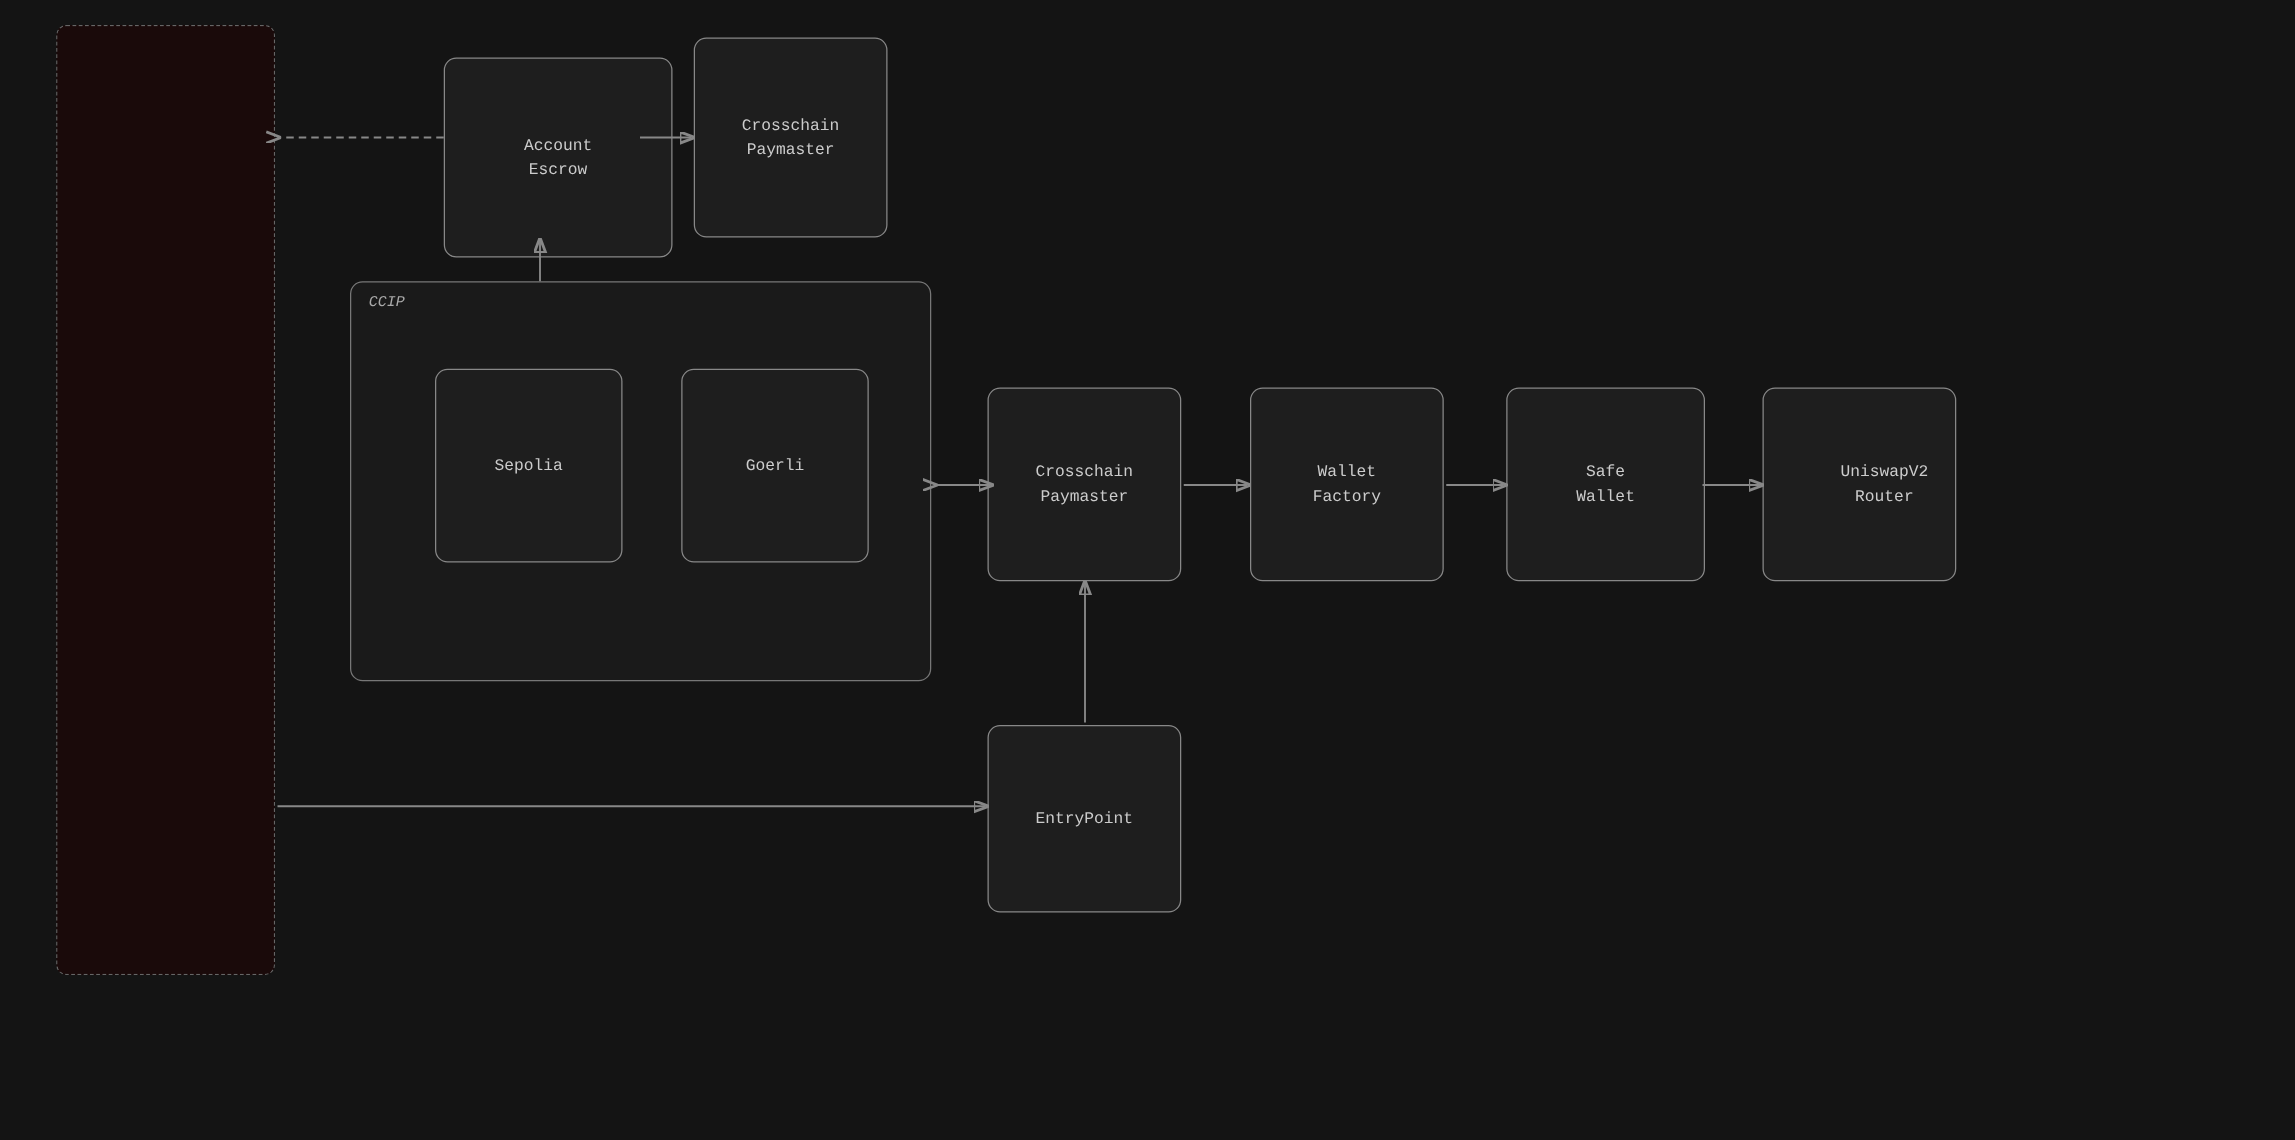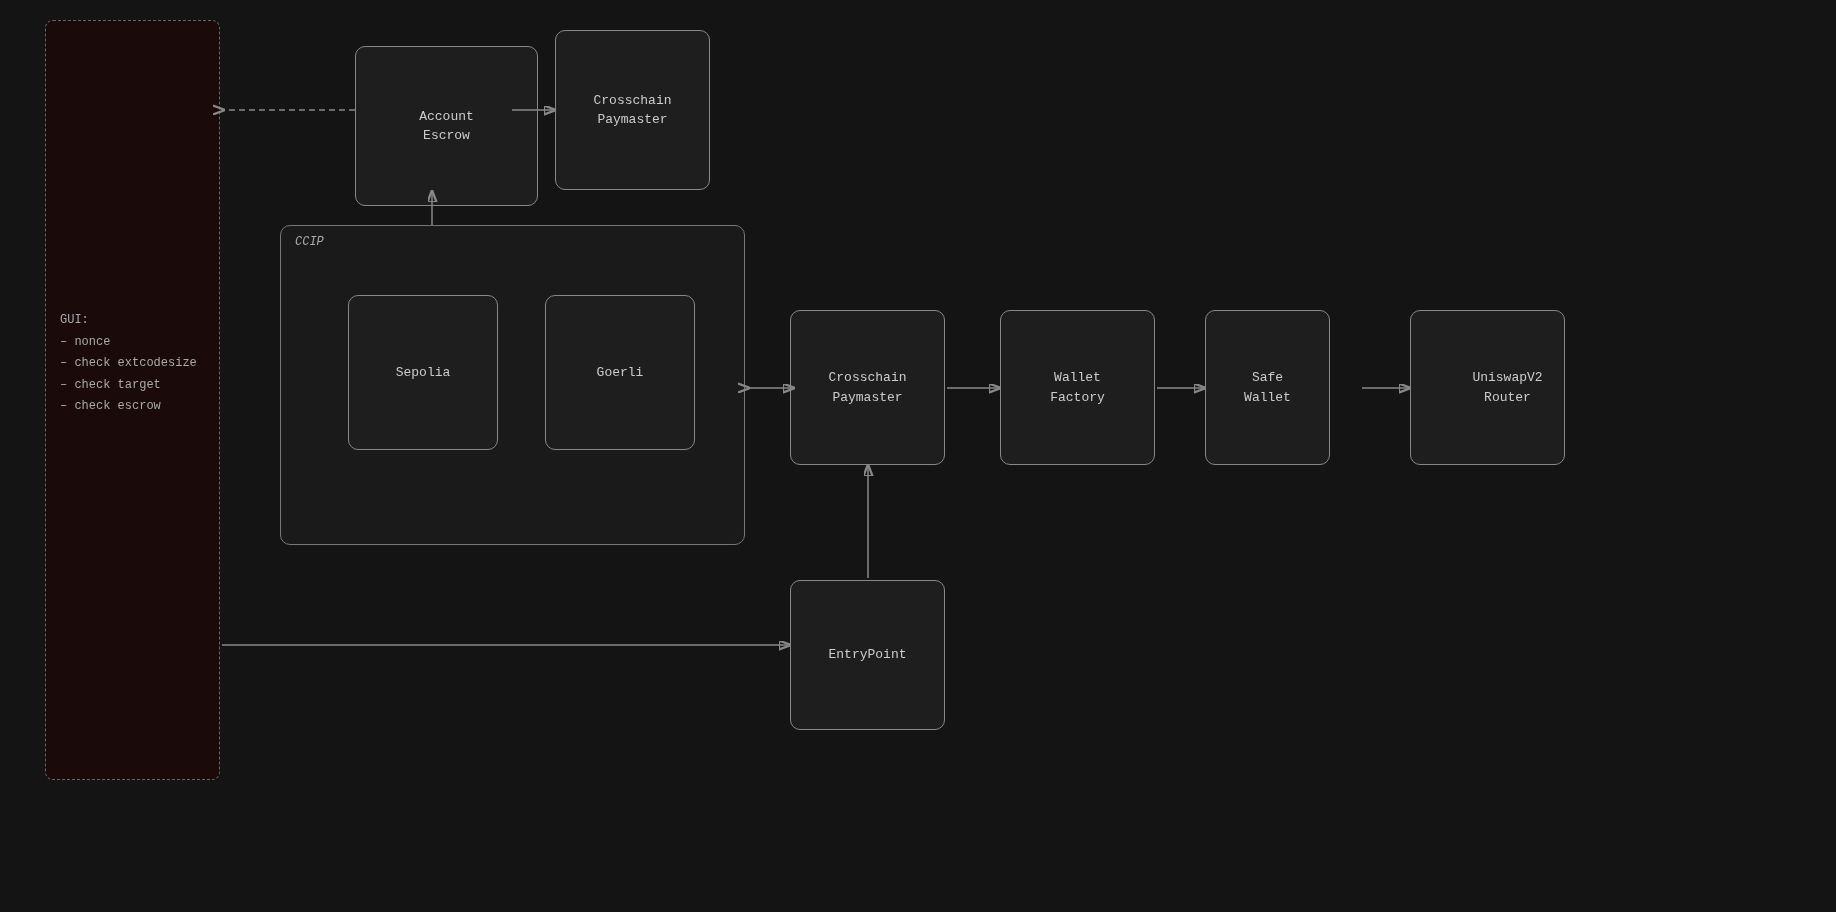--- a/index.html
+++ b/index.html
@@ -90,27 +90,20 @@
       stroke-width: 1.5;
       fill: none;
     }
   </style>
 </head>
 <body>
 
 <div class="diagram-container">
 
   <div class="gui-panel"></div>
-  <div class="gui-text">
-    <span>GUI:</span><br>
-    <span>– nonce</span><br>
-    <span>– check extcodesize</span><br>
-    <span>– check target</span><br>
-    <span>– check escrow</span>
-  </div>
 
   <div class="ccip-container"></div>
   <div class="ccip-label">CCIP</div>
 
   <div class="node-box" style="top:30px; left:355px; width:183px; height:160px;margin-top:16px;">
     <span>Account<br>Escrow</span>
   </div>
 
   <div class="node-box" style="top:30px; left:555px; width:155px; height:160px;">
     <span>Crosschain<br>Paymaster</span>
@@ -125,21 +118,21 @@
   </div>
 
   <div class="node-box" style="top:310px; left:790px; width:155px; height:155px;">
     <span>Crosschain<br>Paymaster</span>
   </div>
 
   <div class="node-box" style="top:310px; left:1000px; width:155px; height:155px;">
     <span>Wallet<br>Factory</span>
   </div>
 
-  <div class="node-box" style="top:310px; left:1205px; width:125px; height:155px;">
+  <div class="node-box" style="top:310px; left:1205px; width:159px; height:155px;">
     <span>Safe<br>Wallet</span>
   </div>
 
   <div class="node-box" style="top:310px; left:1410px; width:155px; height:155px;padding-left:40px;">
     <span>UniswapV2<br>Router</span>
   </div>
 
   <div class="node-box" style="top:580px; left:790px; width:155px; height:150px;">
     <span>EntryPoint</span>
   </div>

